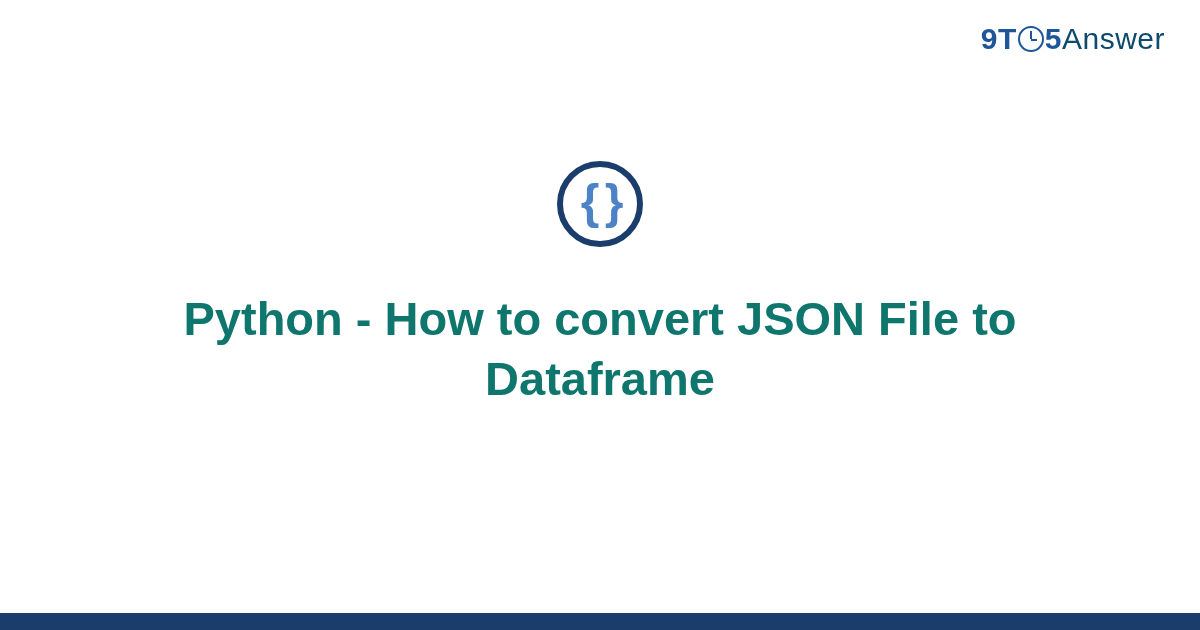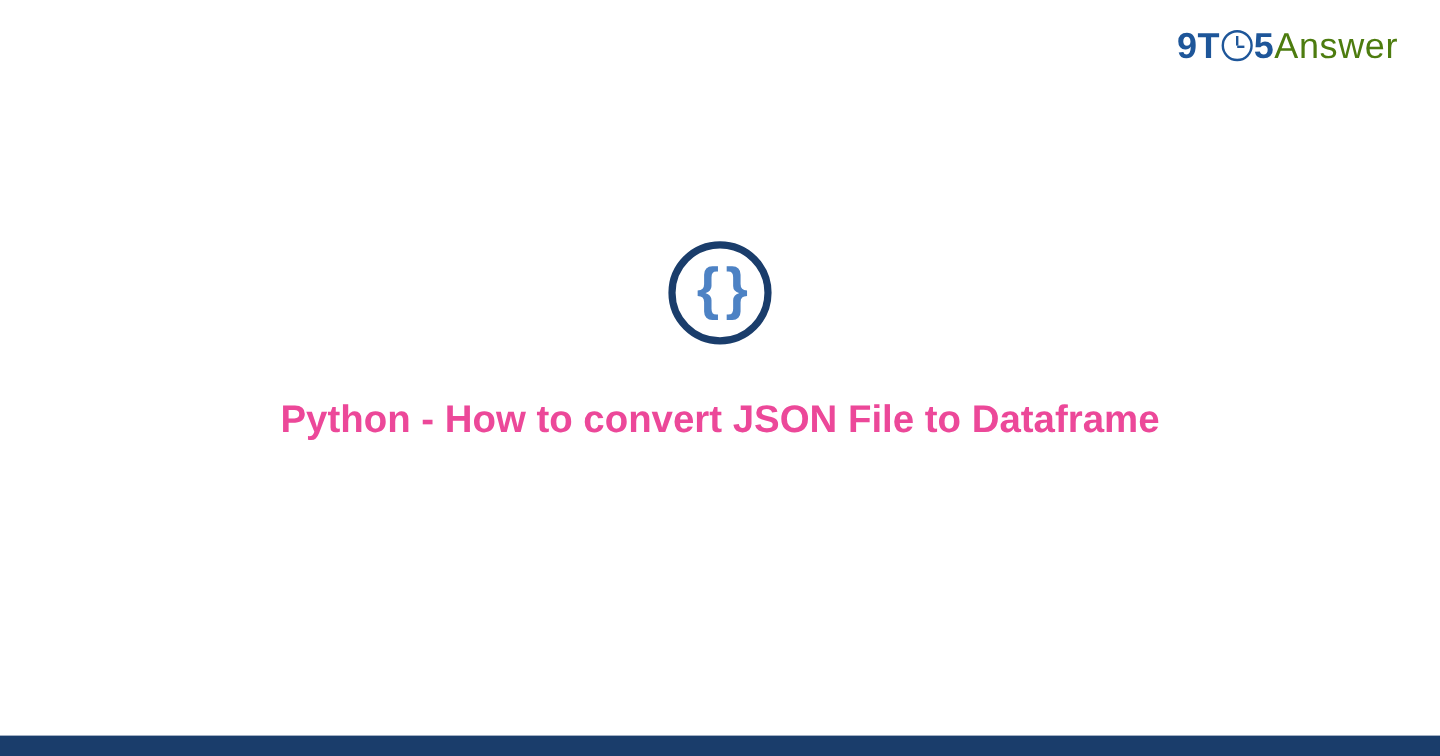--- a/index.html
+++ b/index.html
@@ -62,21 +62,21 @@
       height: 2px;
       background: #1e5699;
       top: 11px;
       left: 50%;
     }
     .logo .five {
       color: #1e5699;
       font-weight: 700;
     }
     .logo .answer {
-      color: #4d7c0f;
+      color: #0c4a6e;
       font-weight: 500;
     }
     .content {
       position: absolute;
       top: 0;
       left: 0;
       width: 100%;
       height: 100%;
       display: flex;
       flex-direction: column;
@@ -98,23 +98,23 @@
       font-size: 48px;
       font-weight: 700;
       color: #4d82c4;
       letter-spacing: -4px;
       font-family: "Segoe UI", Arial, sans-serif;
       line-height: 1;
       position: relative;
       top: -2px;
     }
     .title {
-      font-size: 32px;
+      font-size: 47px;
       font-weight: 700;
-      color: #ec4899;
+      color: #0f766e;
       text-align: center;
       line-height: 1.28;
       max-width: 1050px;
       padding: 0 40px;
     }
     .footer-bar {
       position: absolute;
       bottom: 0;
       left: 0;
       width: 100%;

